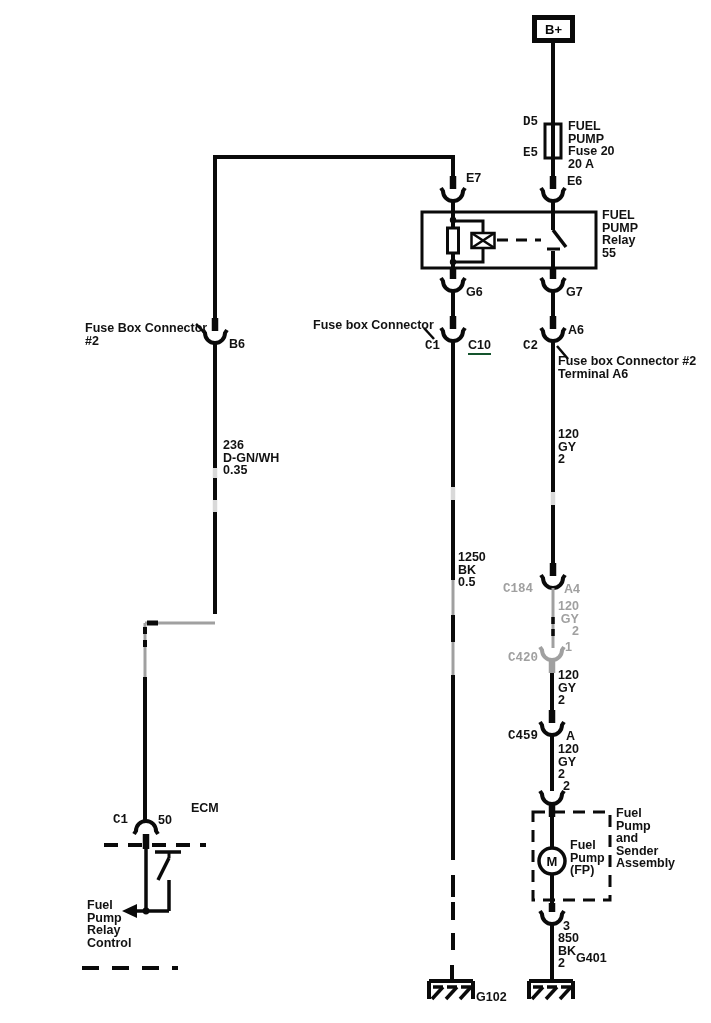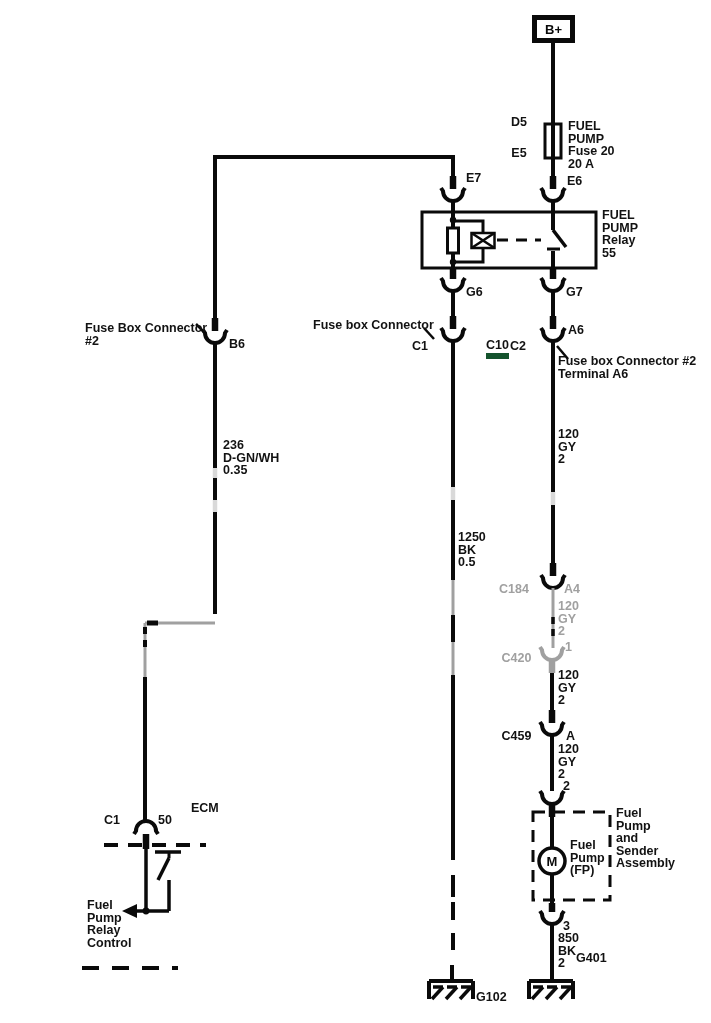--- a/index.html
+++ b/index.html
@@ -1,23 +1,23 @@
 <!DOCTYPE html>
 <html><head>
 <meta charset="utf-8">
 <style>
   html,body{margin:0;padding:0;background:#ffffff;}
   #stage{position:relative;width:711px;height:1023px;background:#ffffff;overflow:hidden;
          font-family:"Liberation Sans",sans-serif;}
   svg{position:absolute;left:0;top:0;}
   .lbl{position:absolute;font:bold 12.5px/12.6px "Liberation Sans",sans-serif;color:#121212;
        white-space:pre-line;letter-spacing:0;}
-  .gray{color:#a0a0a0;}
-  .ra{text-align:center;}
-  .ul{border-bottom:6px solid #14532d;padding-bottom:1px;margin-left:18px;}
+  .gray{color:#a0a0a0;text-align:right;}
+  .ra{text-align:right;font-family:Liberation Mono, monospace;}
+  .ul{border-bottom:2px solid #14532d;padding-bottom:1px;}
   #bplus{position:absolute;left:532px;top:15px;width:33px;height:18px;border:5px solid #0a0a0a;
          display:flex;align-items:center;justify-content:center;background:#fff;
          font:bold 13px "Liberation Sans",sans-serif;color:#0a0a0a;}
   #motorM{position:absolute;left:539px;top:848px;width:26px;height:26px;display:flex;
           align-items:center;justify-content:center;font:bold 13px "Liberation Sans",sans-serif;color:#0a0a0a;}
 </style>
 </head>
 <body>
 
 <div id="stage">
@@ -211,21 +211,21 @@
 <div class="lbl" style="left:568px;top:324px">A6</div>
 <div class="lbl" style="left:558px;top:355px">Fuse box Connector #2
 Terminal A6</div>
 
 <div class="lbl" style="left:223px;top:439px">236
 D-GN/WH
 0.35</div>
 <div class="lbl" style="left:558px;top:428px">120
 GY
 2</div>
-<div class="lbl" style="left:458px;top:531px">1250
+<div class="lbl" style="left:458px;top:551px">1250
 BK
 0.5</div>
 
 <div class="lbl gray ra" style="left:495px;top:583px;width:38px">C184</div>
 <div class="lbl gray" style="left:564px;top:583px">A4</div>
 <div class="lbl gray" style="left:558px;top:600px">120
 GY
 2</div>
 <div class="lbl gray ra" style="left:495px;top:652px;width:43px">C420</div>
 <div class="lbl gray" style="left:565px;top:641px">1</div>

